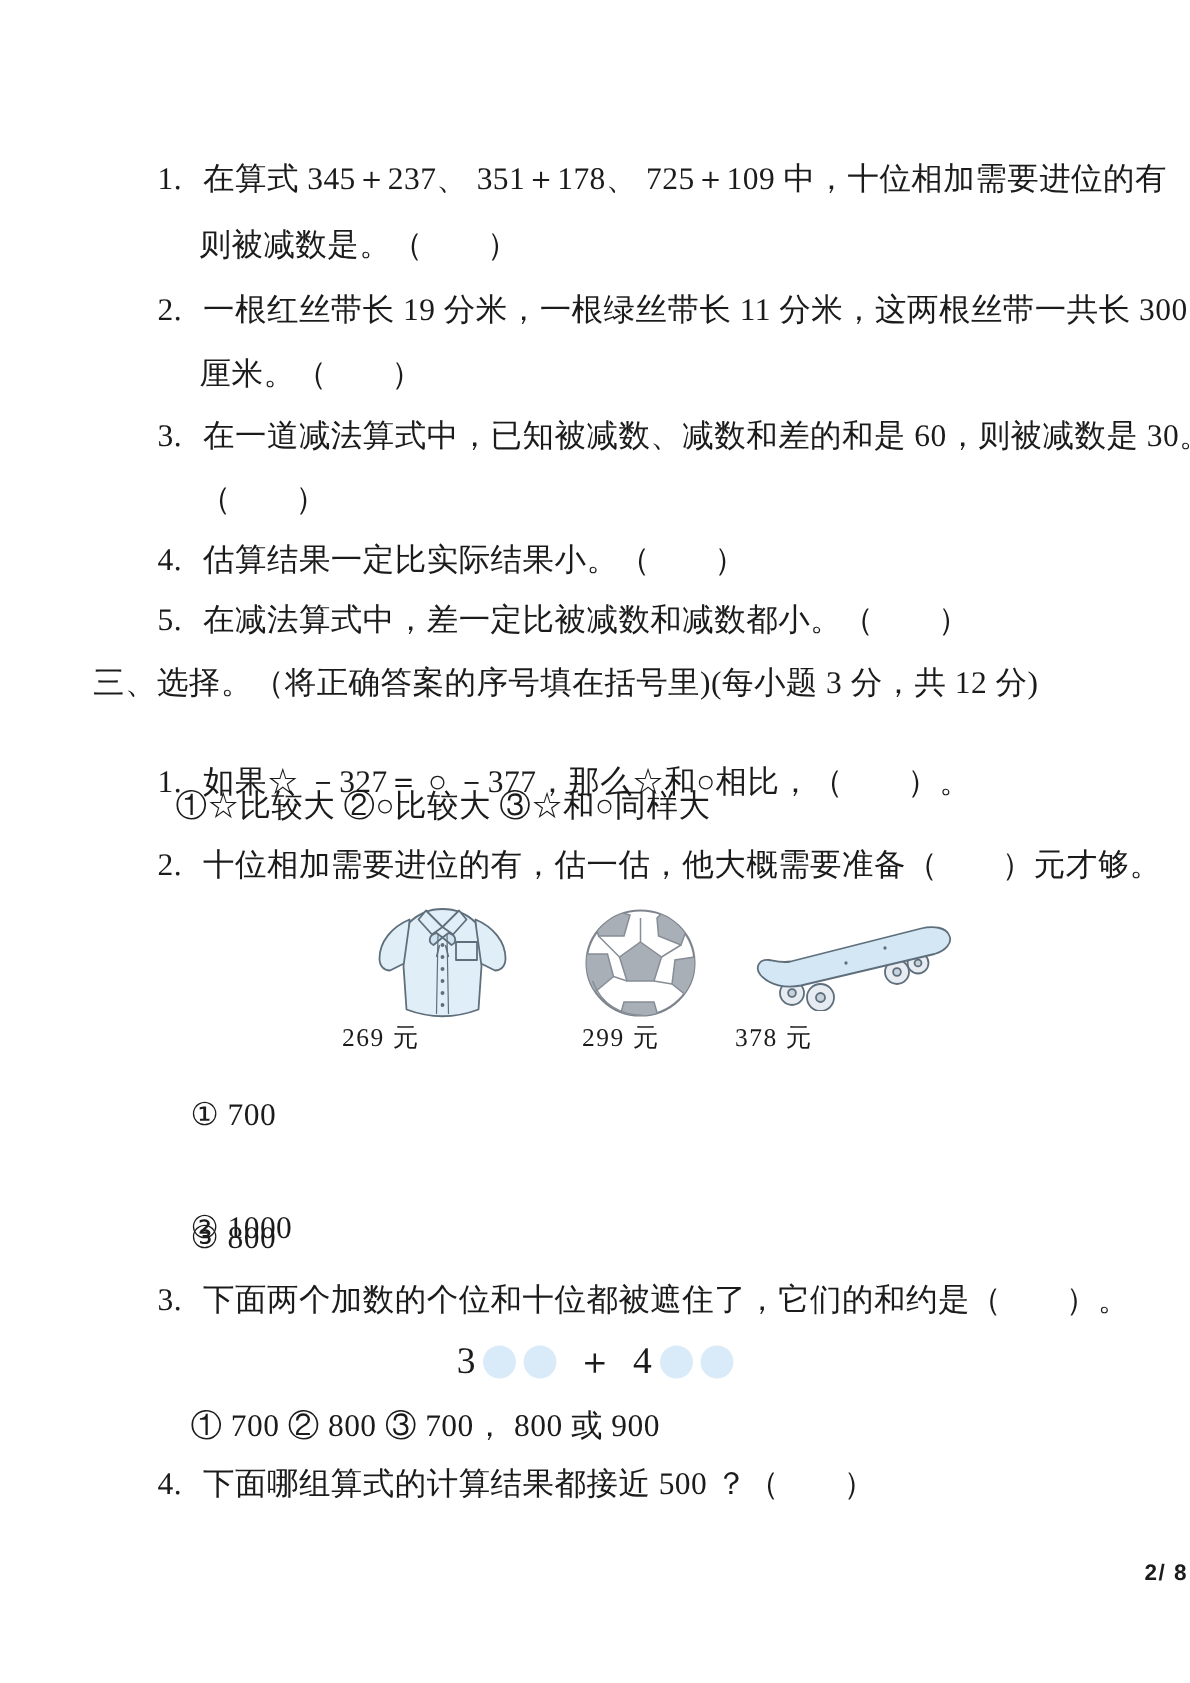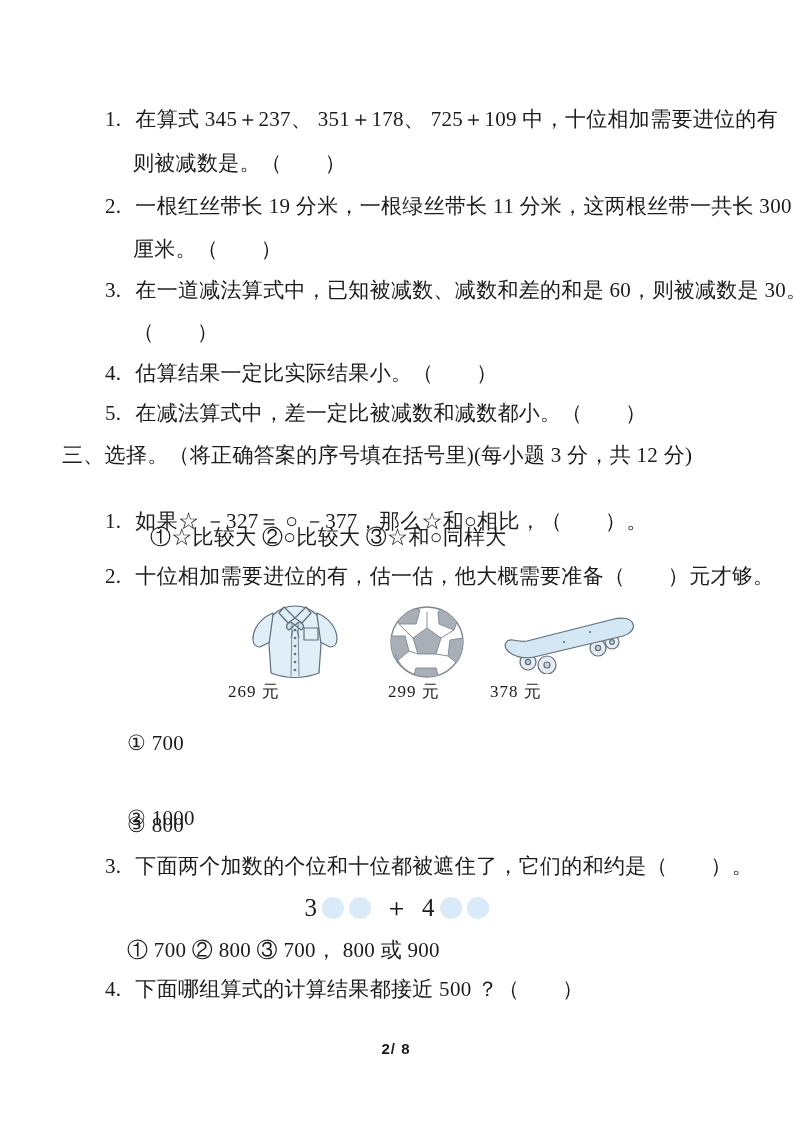--- a/index.html
+++ b/index.html
@@ -8,21 +8,21 @@
     background:#ffffff;color:#1b1b1b;
     font-family:"Liberation Serif","DejaVu Serif",serif;
   }
   .abs{position:absolute;white-space:nowrap}
   .line{font-size:21px;line-height:26px;letter-spacing:0.3px}
   .qnum{display:inline-block;margin-right:14px}
   .caption{font-size:17px;text-align:left;letter-spacing:1px}
   .formula{left:0;top:891px;width:793px;display:flex;justify-content:center;align-items:center;gap:5px;font-size:25px}
   .cov{width:22px;height:22px;border-radius:50%;background:#d9eaf8;display:inline-block}
   .plus{margin:0 8px}
-  .footer{left:0;top:1040px;width:792px;text-align:center;
+  .footer{left:0;top:1040px;width:792px;text-align:right;
     font-family:"Liberation Sans","DejaVu Sans",sans-serif;font-size:15px;font-weight:bold;letter-spacing:1px}
   figure{margin:0}
 </style>
 </head>
 <body>
 
 <div>
 
   <div class="abs line" style="left:105px;top:106px"><span class="qnum">1.</span><span>在算式 345＋237、 351＋178、 725＋109 中，十位相加需要进位的有</span></div>
   <div class="abs line" style="left:133px;top:150px"><span>则被减数是。（　　）</span></div>
@@ -33,21 +33,21 @@
   <div class="abs line" style="left:105px;top:277px"><span class="qnum">3.</span><span>在一道减法算式中，已知被减数、减数和差的和是 60，则被减数是 30。</span></div>
   <div class="abs line" style="left:133px;top:319px"><span>（　　）</span></div>
 
   <div class="abs line" style="left:105px;top:360px"><span class="qnum">4.</span><span>估算结果一定比实际结果小。（　　）</span></div>
 
   <div class="abs line" style="left:105px;top:400px"><span class="qnum">5.</span><span>在减法算式中，差一定比被减数和减数都小。（　　）</span></div>
 
   <div class="abs line" style="left:62px;top:442px">三、选择。（将正确答案的序号填在括号里)(每小题 3 分，共 12 分)</div>
 
   <div class="abs line" style="left:105px;top:508px"><span class="qnum">1.</span><span>如果☆ －327＝ ○ －377，那么☆和○相比，（　　）。</span></div>
-  <div class="abs line" style="left:150px;top:524px">①☆比较大 ②○比较大 ③☆和○同样大</div>
+  <div class="abs line" style="left:117px;top:524px">①☆比较大 ②○比较大 ③☆和○同样大</div>
 
   <div class="abs line" style="left:105px;top:563px"><span class="qnum">2.</span><span>十位相加需要进位的有，估一估，他大概需要准备（　　）元才够。</span></div>
 
   <figure class="abs" style="left:240px;top:602px;width:110px;height:80px">
     <svg width="110" height="80" viewBox="0 0 110 80">
       <g fill="#e0eef8" stroke="#5f6e7b" stroke-width="1.2" stroke-linejoin="round">
         <path d="M33,11 C21,16 13,26 13,37 C13,42 16,45 20,45 L30,40 L33,18 Z"></path>
         <path d="M77,11 C89,16 97,26 97,37 C97,42 94,45 90,45 L80,40 L77,18 Z"></path>
         <path d="M33,13 C39,7 46,4 55,4 C64,4 71,7 77,13 L81,42 L79,71 C63,77 47,77 31,71 L29,42 Z"></path>
         <path d="M44,5 L55,16 L48,21 L39,11 Z"></path>

